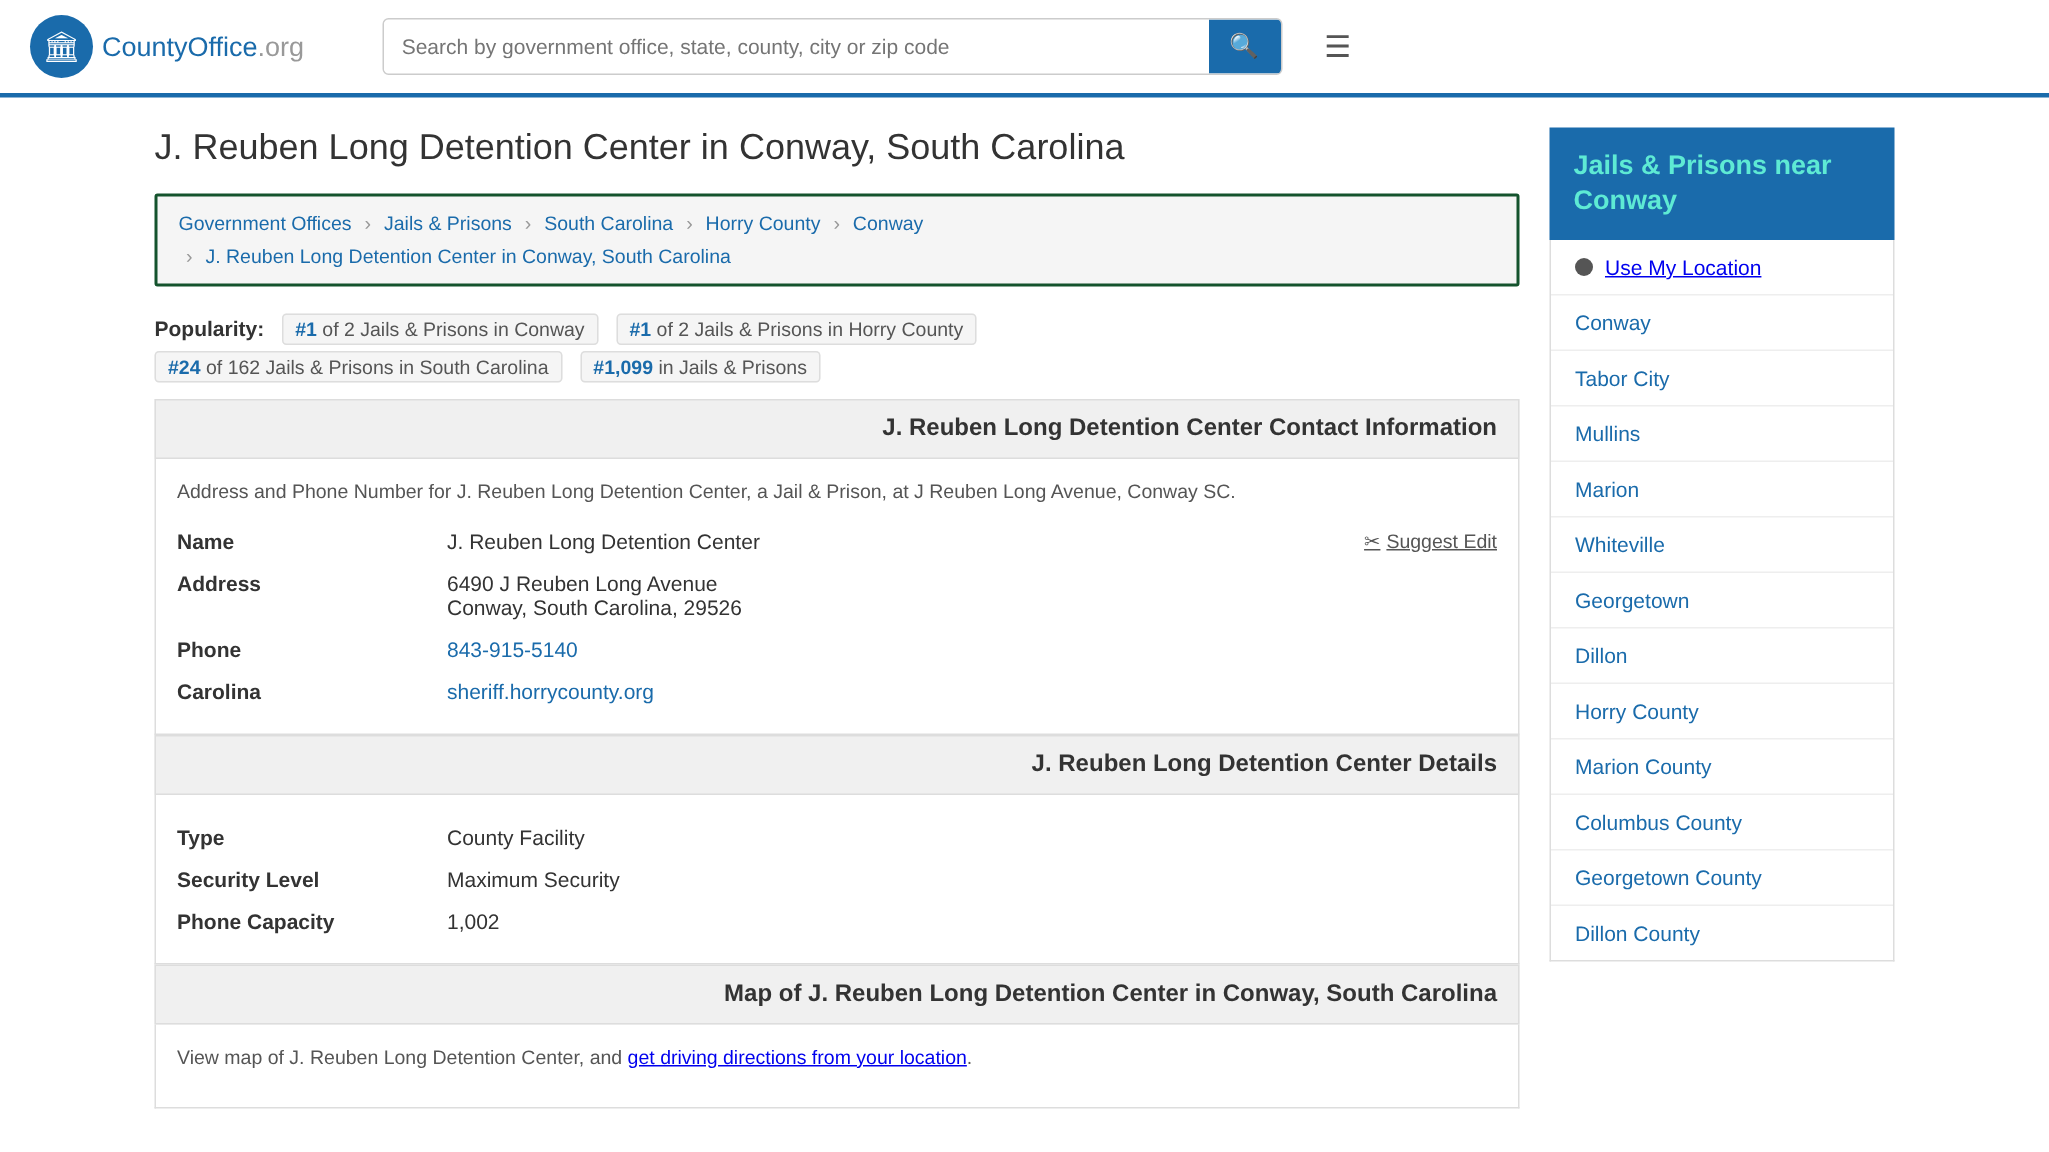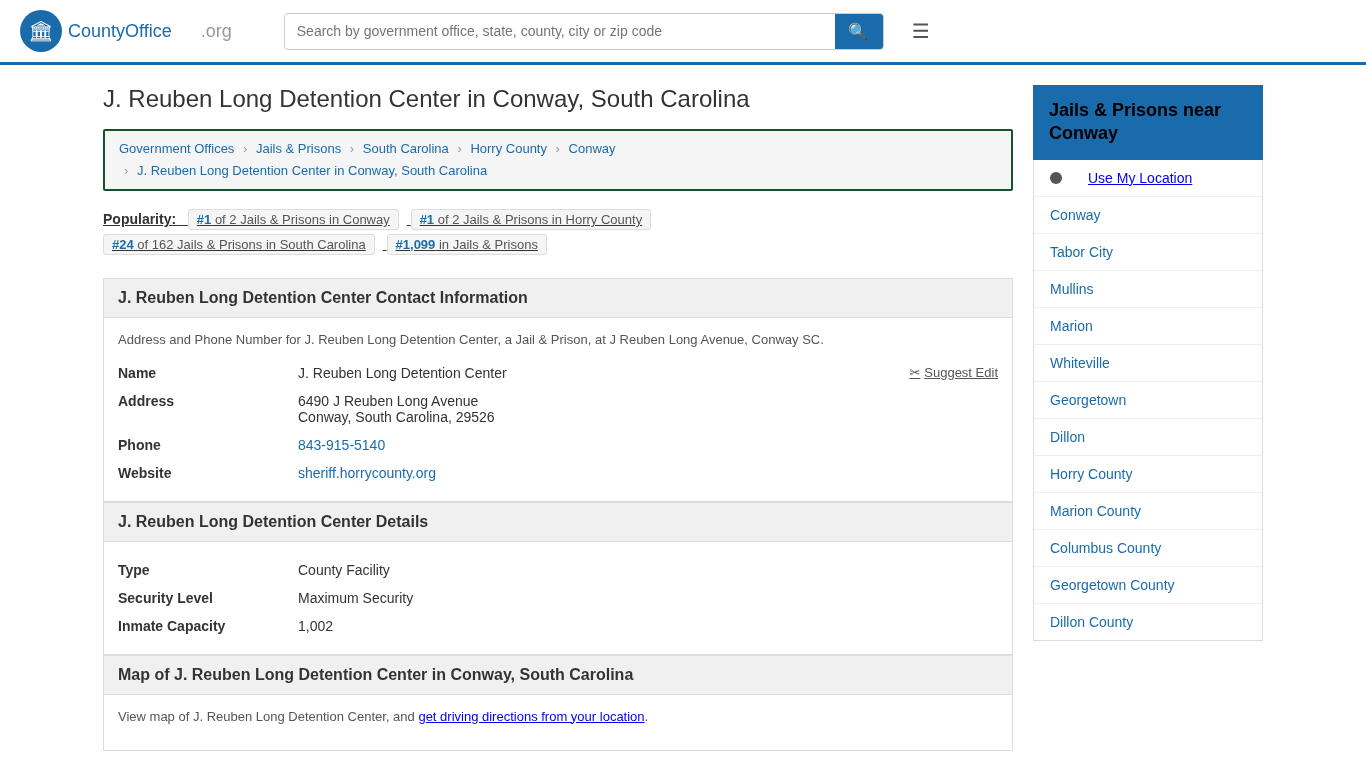--- a/index.html
+++ b/index.html
@@ -106,23 +106,22 @@
       line-height: 1.7;
     }
     .breadcrumb a {
       color: #1a6bab;
       text-decoration: none;
     }
     .breadcrumb .sep { margin: 0 5px; color: #999; }
 
     
     .popularity-area {
-      margin-bottom: 20px;
+      margin-bottom: 8px;
       line-height: 1.8;
-      text-decoration: underline;
     }
     .popularity-area .label {
       font-weight: bold;
     }
     .pop-badge {
       background: #f5f5f5;
       border: 1px solid #ddd;
       padding: 2px 8px;
       border-radius: 3px;
       font-size: 13px;
@@ -133,20 +132,21 @@
 
     
     .section-header {
       background: #f0f0f0;
       border: 1px solid #ddd;
       padding: 10px 14px;
       font-size: 16px;
       font-weight: bold;
       color: #333;
       margin-bottom: 0;
+      text-align: right;
     }
 
     
     .info-block {
       border: 1px solid #ddd;
       border-top: none;
       padding: 14px;
     }
     .info-block .desc {
       color: #555;
@@ -191,21 +191,21 @@
       align-items: flex-start;
     }
 
     
     .sidebar {
       width: 230px;
       min-width: 230px;
     }
     .sidebar-header {
       background: #1a6bab;
-      color: #000000;
+      color: #5eead4;
       padding: 14px 16px;
       font-size: 18px;
       font-weight: bold;
       line-height: 1.3;
     }
     .sidebar-body {
       border: 1px solid #ddd;
       border-top: none;
     }
     .sidebar-item {
@@ -214,40 +214,40 @@
       font-size: 14px;
     }
     .sidebar-item:last-child { border-bottom: none; }
     .sidebar-item a {
       color: #1a6bab;
       text-decoration: none;
     }
     .sidebar-location {
       display: flex;
       align-items: center;
-      gap: 26px;
+      gap: 8px;
       padding: 10px 16px;
       border-bottom: 1px solid #eee;
     }
     .loc-dot {
       width: 12px;
       height: 12px;
       background: #555;
       border-radius: 50%;
       flex-shrink: 0;
     }
   </style>
 </head>
 <body>
 
 <header class="header">
   <a class="logo-area" href="#">
     <div class="logo-icon">🏛</div>
     <span class="logo-text">
-      <span>CountyOffice</span><span style="color:#999;margin-left:29px;">.org</span>
+      <span>CountyOffice</span><span style="color:#999;">.org</span>
     </span>
   </a>
   <div class="search-area">
     <input class="search-input" type="text" placeholder="Search by government office, state, county, city or zip code" style="">
     <button class="search-btn">
       <span>🔍</span>
     </button>
   </div>
   <button class="menu-btn">
     <span>☰</span>
@@ -306,41 +306,41 @@
             <span>Conway, South Carolina, 29526</span>
           </span>
         </div>
         <div class="detail-row">
           <span class="detail-label">Phone</span>
           <span class="detail-value">
             <a href="tel:8439155140">843-915-5140</a>
           </span>
         </div>
         <div class="detail-row">
-          <span class="detail-label">Website</span>
+          <span class="detail-label">Carolina</span>
           <span class="detail-value">
             <a href="#">sheriff.horrycounty.org</a>
           </span>
         </div>
       </div>
     </div>
 
     <div class="section-header">J. Reuben Long Detention Center Details</div>
     <div class="info-block">
       <div class="detail-table">
         <div class="detail-row">
           <span class="detail-label">Type</span>
           <span class="detail-value">County Facility</span>
         </div>
         <div class="detail-row">
           <span class="detail-label">Security Level</span>
           <span class="detail-value">Maximum Security</span>
         </div>
         <div class="detail-row">
-          <span class="detail-label">Inmate Capacity</span>
+          <span class="detail-label">Phone Capacity</span>
           <span class="detail-value">1,002</span>
         </div>
       </div>
     </div>
 
     <div class="section-header">Map of J. Reuben Long Detention Center in Conway, South Carolina</div>
     <div class="info-block">
       <p class="desc">
         <span>View map of J. Reuben Long Detention Center, and </span><a href="#">get driving directions from your location</a><span>.</span>
       </p>

